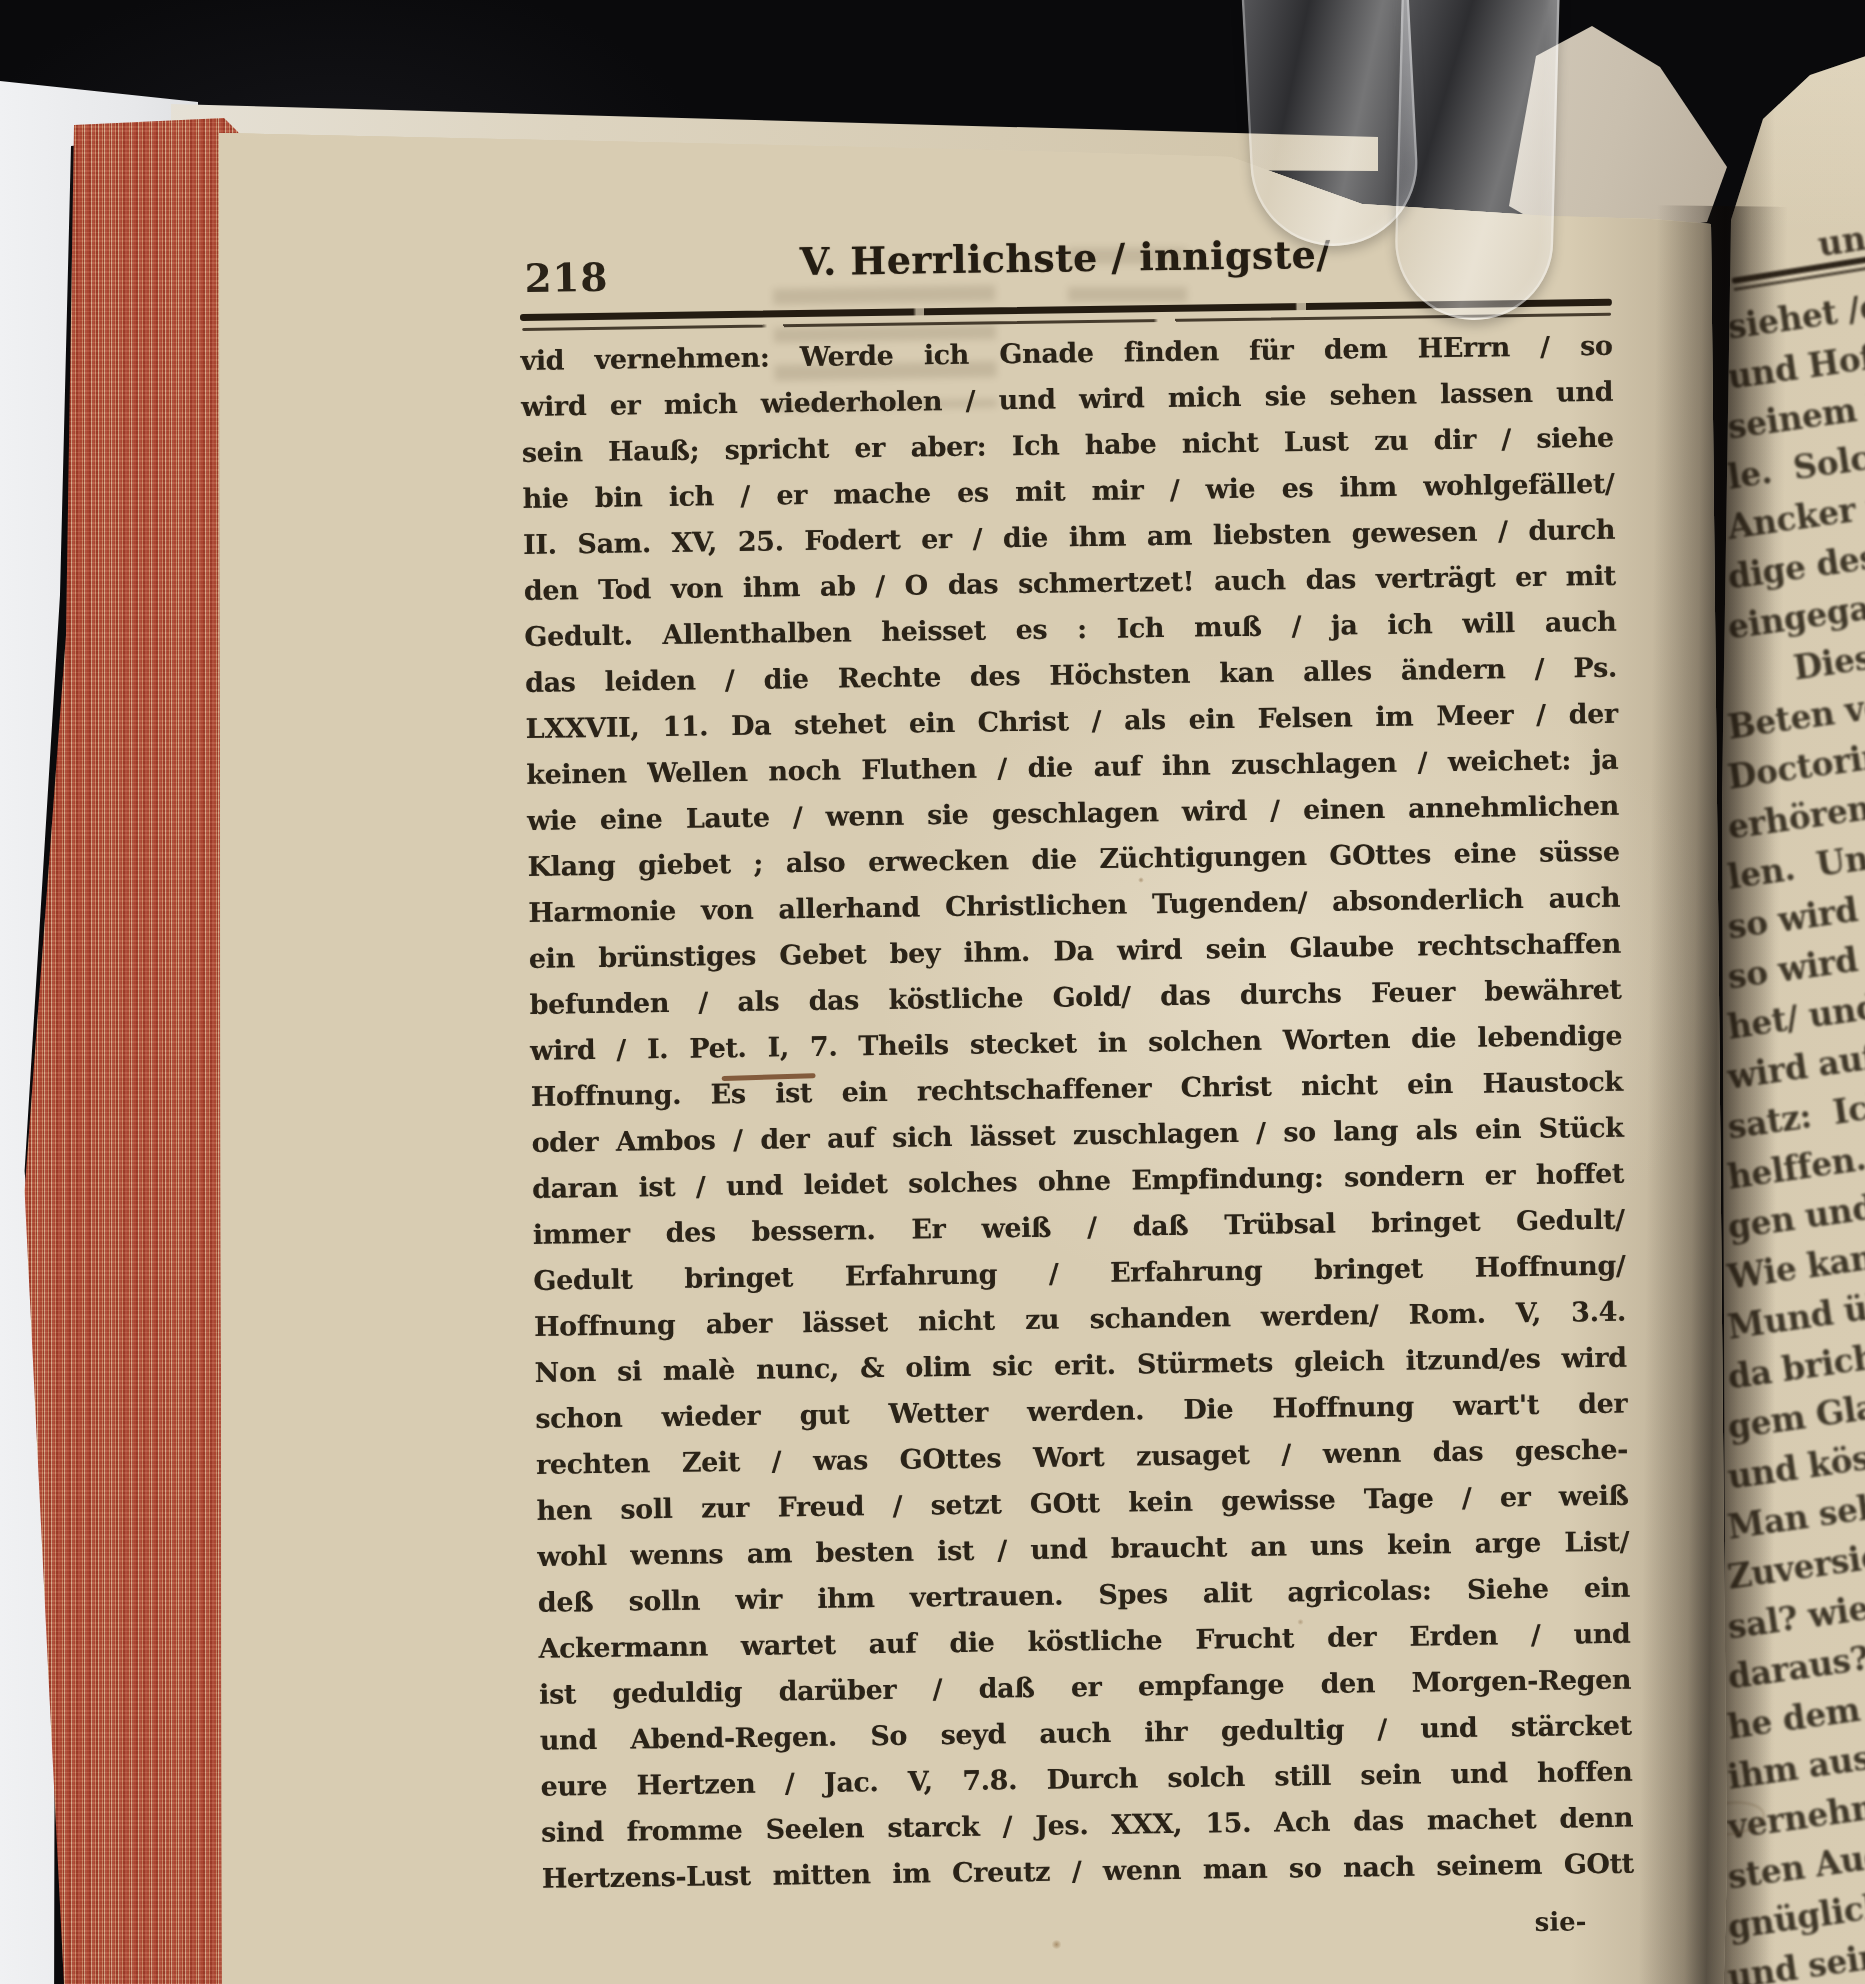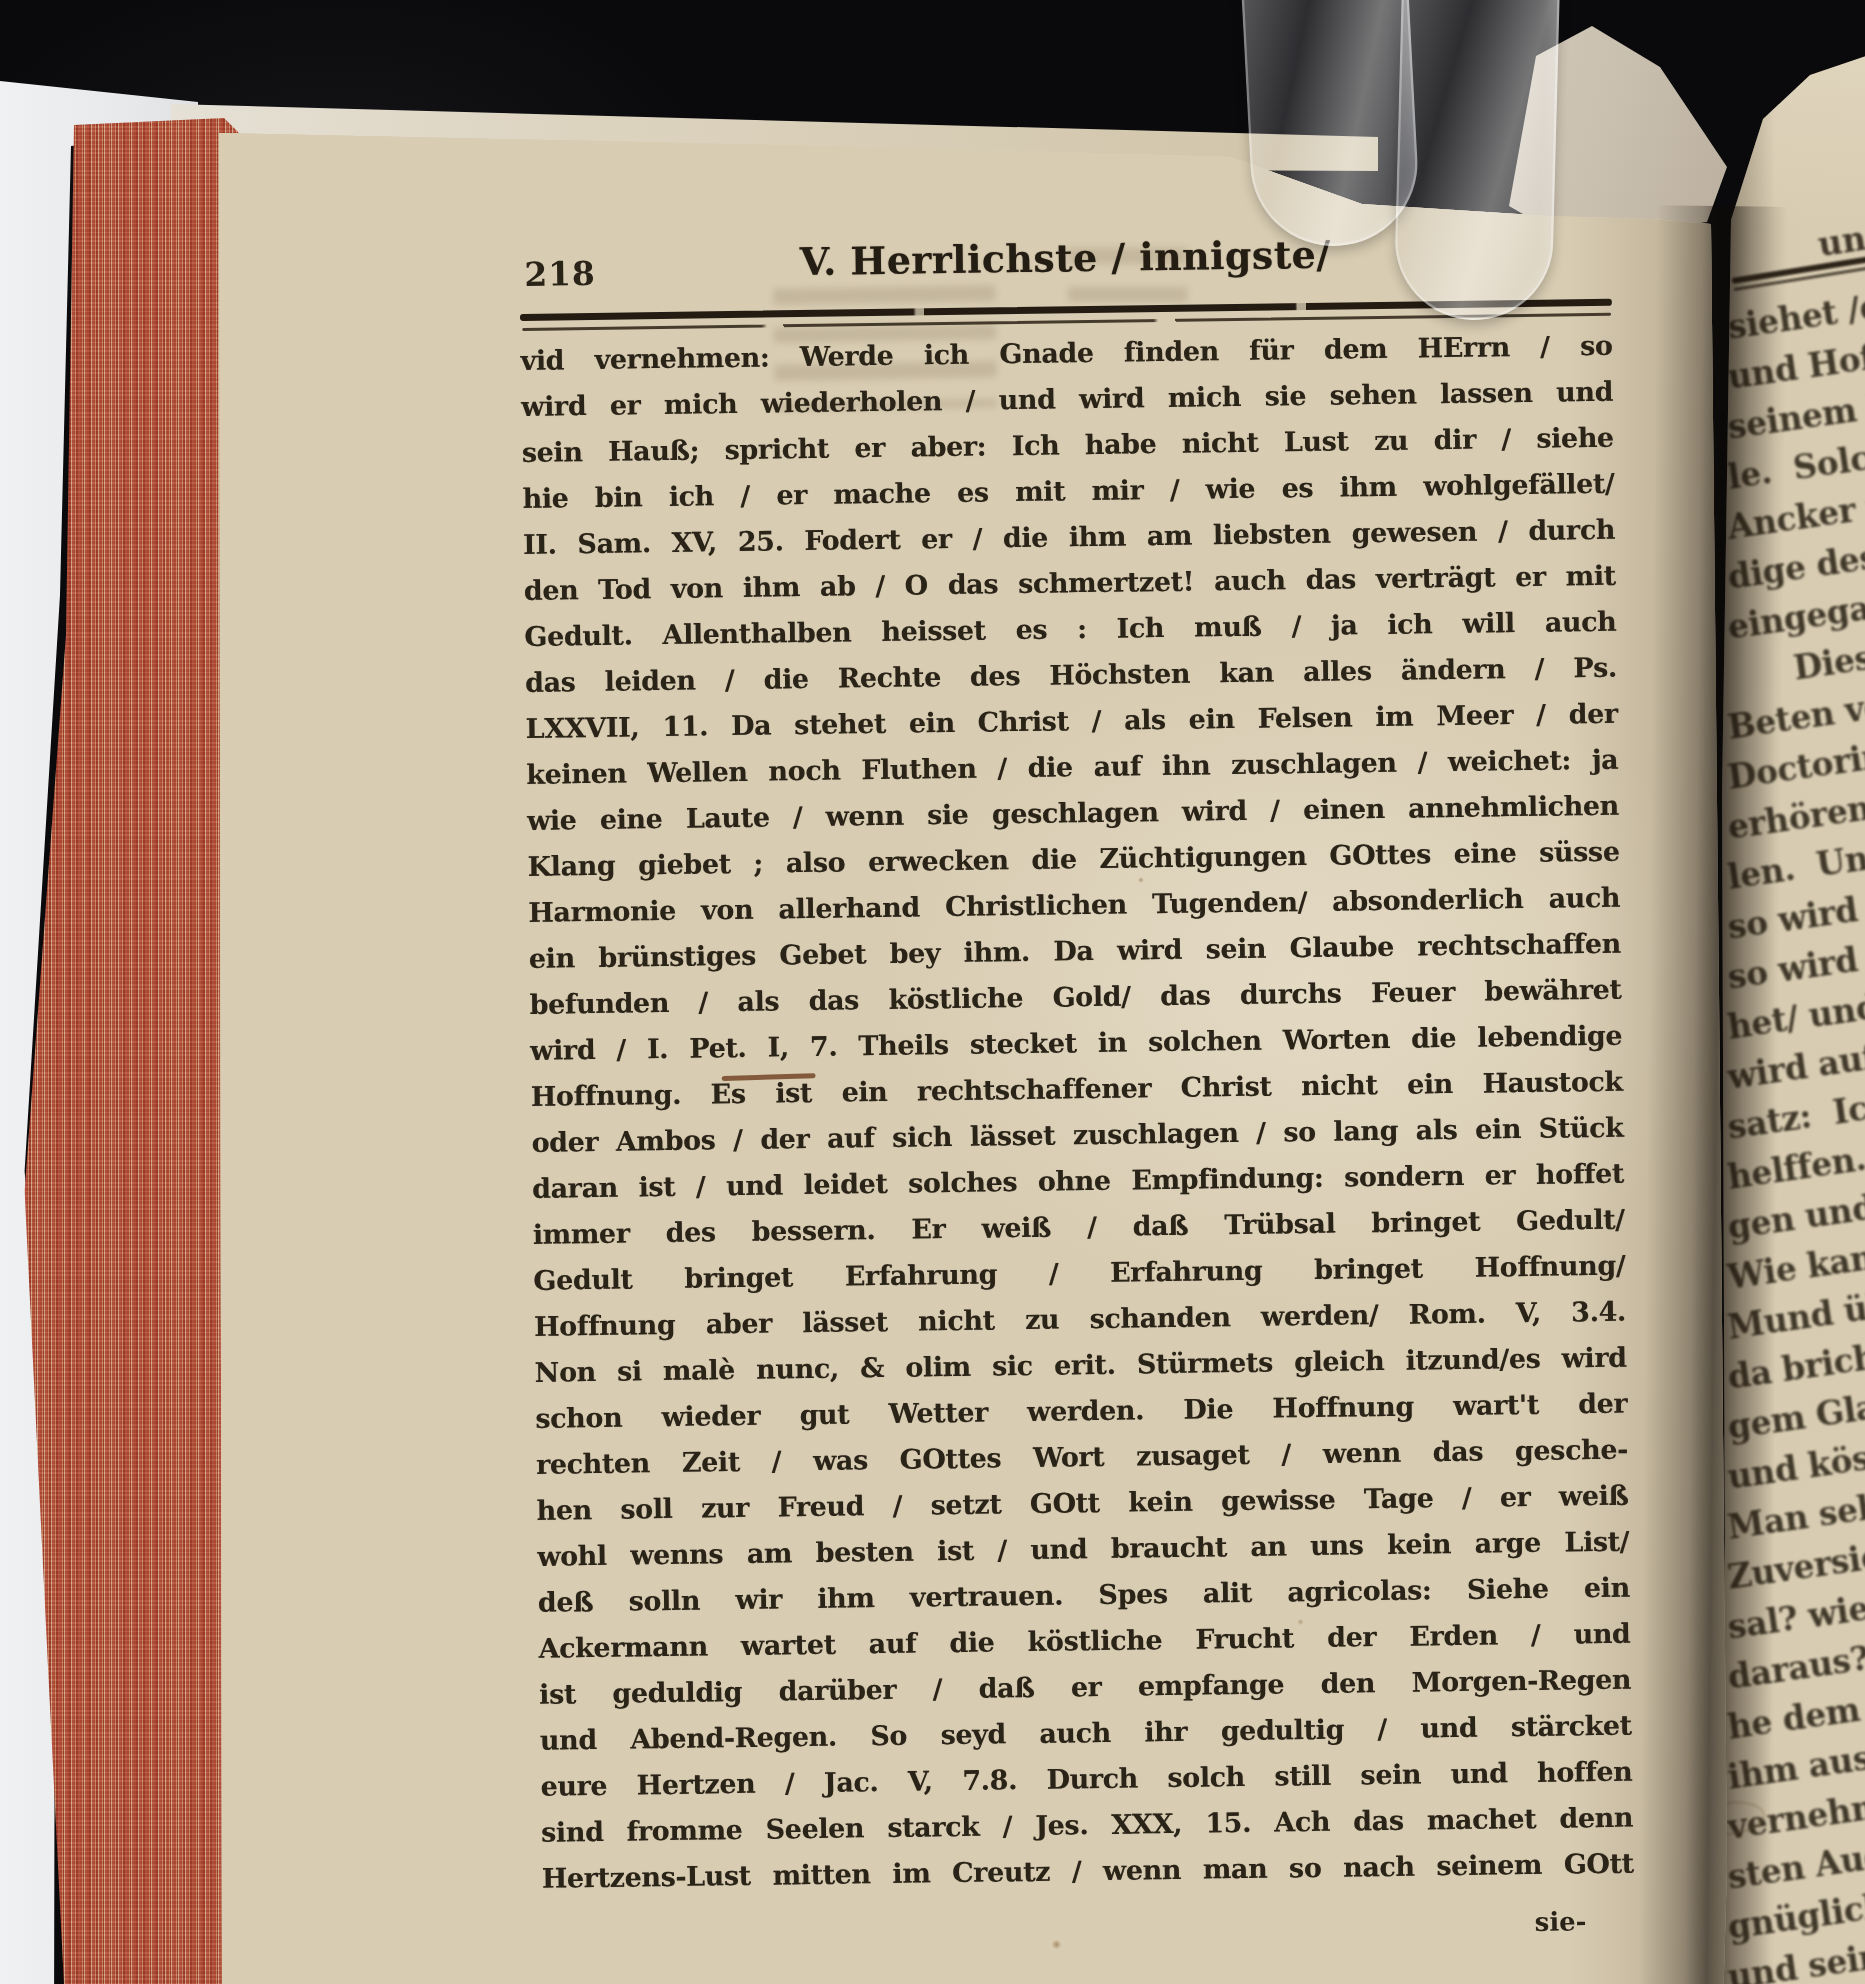--- a/index.html
+++ b/index.html
@@ -44,21 +44,21 @@
     clip-path:polygon(219px 133px,595px 141px,992px 150px,1231px 157px,1362px 204px,1548px 216px,1651px 219px,1711px 224px,1719px 992px,1727px 1866px,1723px 2009px,1659px 2191px,1612px 2279px,1389px 2230px,992px 2144px,595px 2057px,222px 2010px);
     background:
       radial-gradient(715px 556px at 70% 42%, #e4dac4 0%, rgba(0,0,0,0) 60%),
       linear-gradient(180deg,#e0d7c2 0%,#d8ccb2 6%,#d8ccb2 92%,#cabda1 100%),
       linear-gradient(90deg,#c5b89c 0%,#d4c8ad 9%,#dacfb5 60%,#d2c5a9 93%,#c6b89b 100%),
       #d7cbb1;}
   #page-left::after{content:"";position:absolute;left:1568px;top:0;width:179px;height:2332px;
     background:linear-gradient(90deg,rgba(0,0,0,0) 0%,rgba(70,52,30,.16) 60%,rgba(50,36,20,.30) 100%);}
   .tilt{position:absolute;left:0;top:0;width:1866px;height:2332px;transform:rotate(-0.8deg);transform-origin:520px 318px;}
 
-  #page-number{left:525px;top:255px;font-size:33px;font-weight:bold;color:#2a2318;letter-spacing:0.8px;}
+  #page-number{left:525px;top:255px;font-size:39px;font-weight:bold;color:#2a2318;letter-spacing:0.8px;}
   #running-header{left:520px;top:243px;width:1092px;text-align:center;font-size:38px;font-weight:bold;color:#241d13;letter-spacing:0.4px;text-shadow:0 0 1.2px rgba(45,32,14,.45);}
   #head-rule-thick{left:520px;top:314px;width:1092px;height:6.7px;
     background:linear-gradient(90deg,#241c12 0 36%,rgba(36,28,18,.25) 36.3% 37%,#241c12 37% 71%,rgba(36,28,18,.2) 71.2% 72%,#241c12 72% 100%);border-radius:3.2px;}
   #head-rule-thin{left:522px;top:328px;width:1089px;height:3.2px;
     background:linear-gradient(90deg,#2c2216 0 22%,rgba(0,0,0,0) 22.5% 24%,#2c2216 24% 58%,rgba(0,0,0,0) 58.4% 60%,#2c2216 60% 100%);border-radius:1.6px;opacity:.85;}
 
   #body-text{left:520px;top:338px;width:1092px;color:#2a2318;}
   #body-text .bl{height:46px;line-height:46px;font-size:27px;font-weight:bold;
     text-align:justify;text-align-last:justify;letter-spacing:-0.4px;
     text-shadow:0 0 0.8px rgba(40,28,12,.35);}

